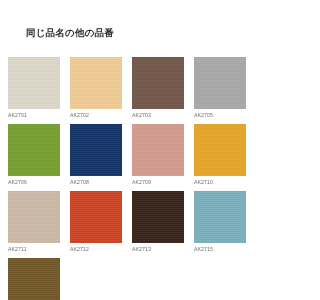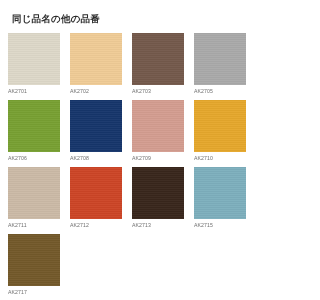--- a/index.html
+++ b/index.html
@@ -19,21 +19,21 @@
     height: 300px;
     box-sizing: border-box;
     padding: 0;
     position: relative;
   }
   .section-title {
     font-size: 9.5px;
     font-weight: bold;
     color: #2b2b2b;
     letter-spacing: 0.2px;
-    margin: 4px;
+    margin: 18px;
     padding: 9px 0 0 8px;
     line-height: 12px;
   }
   .swatch-grid {
     display: flex;
     flex-wrap: wrap;
     padding: 0 0 0 8px;
     margin-top: 8px;
     width: 246px;
     box-sizing: border-box;

